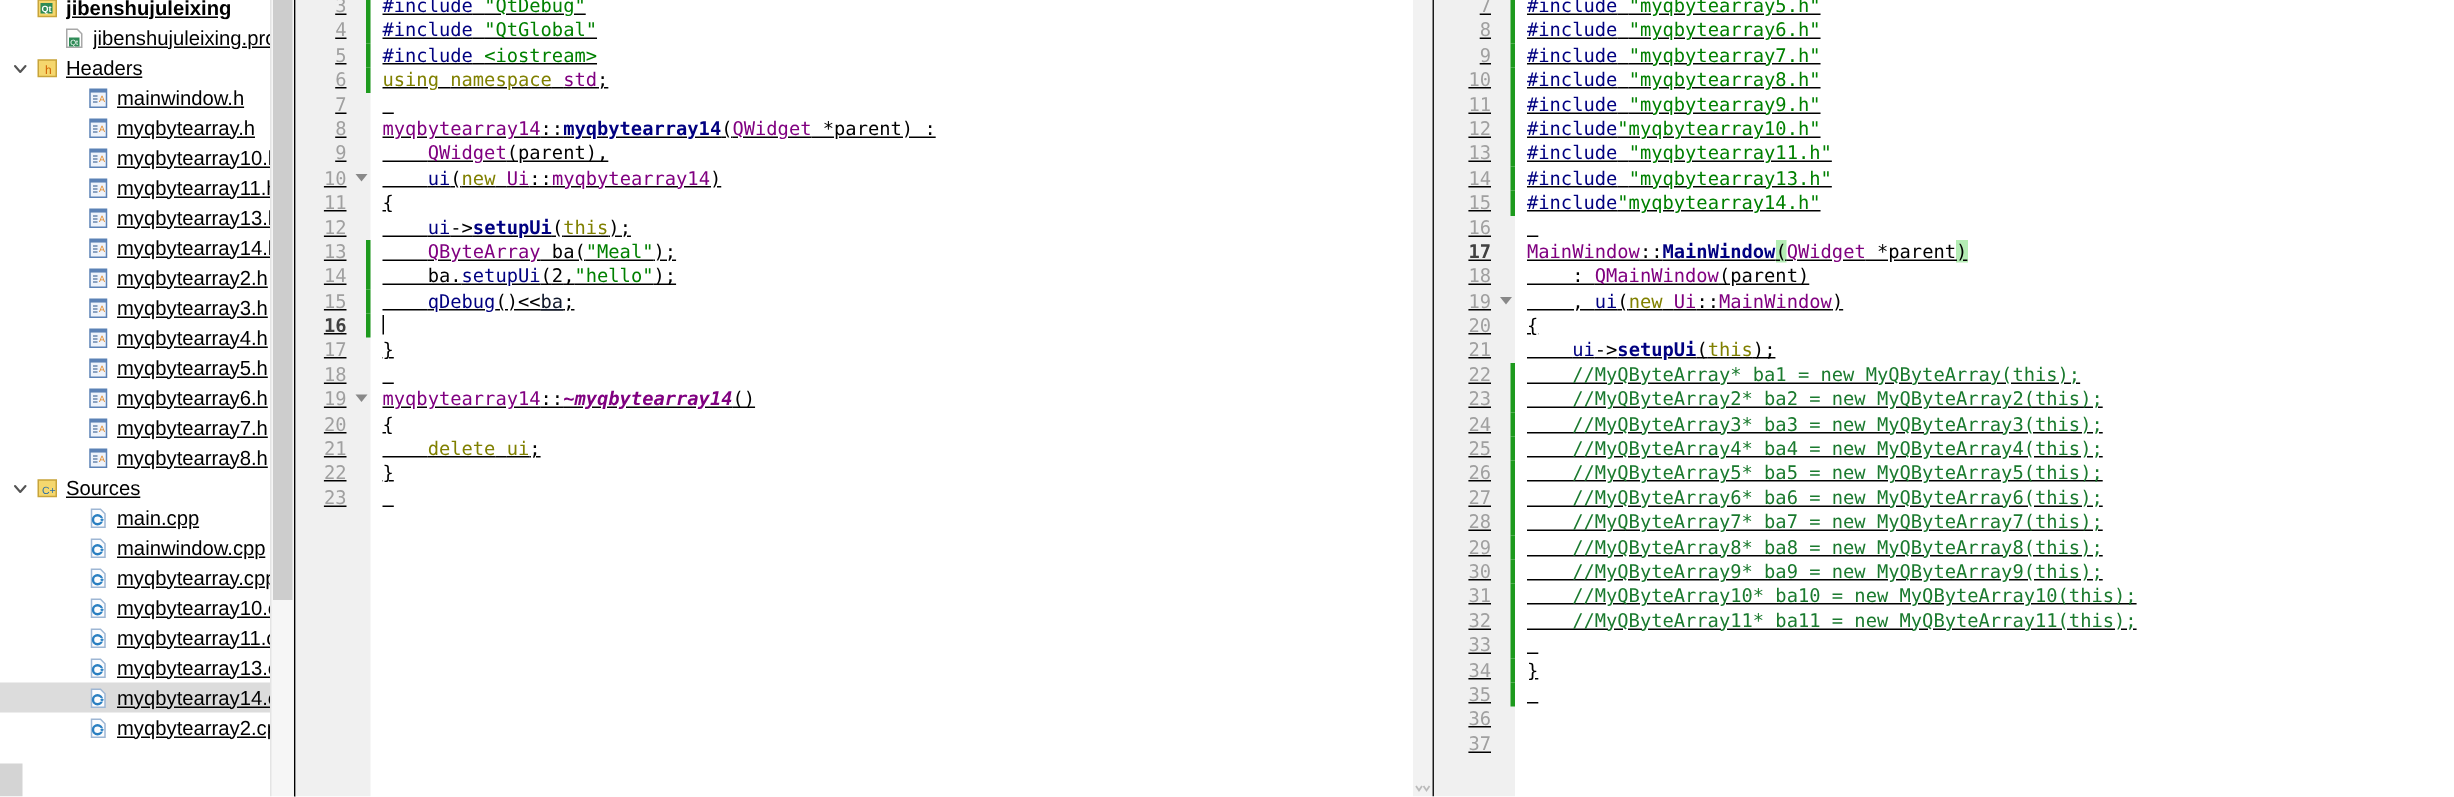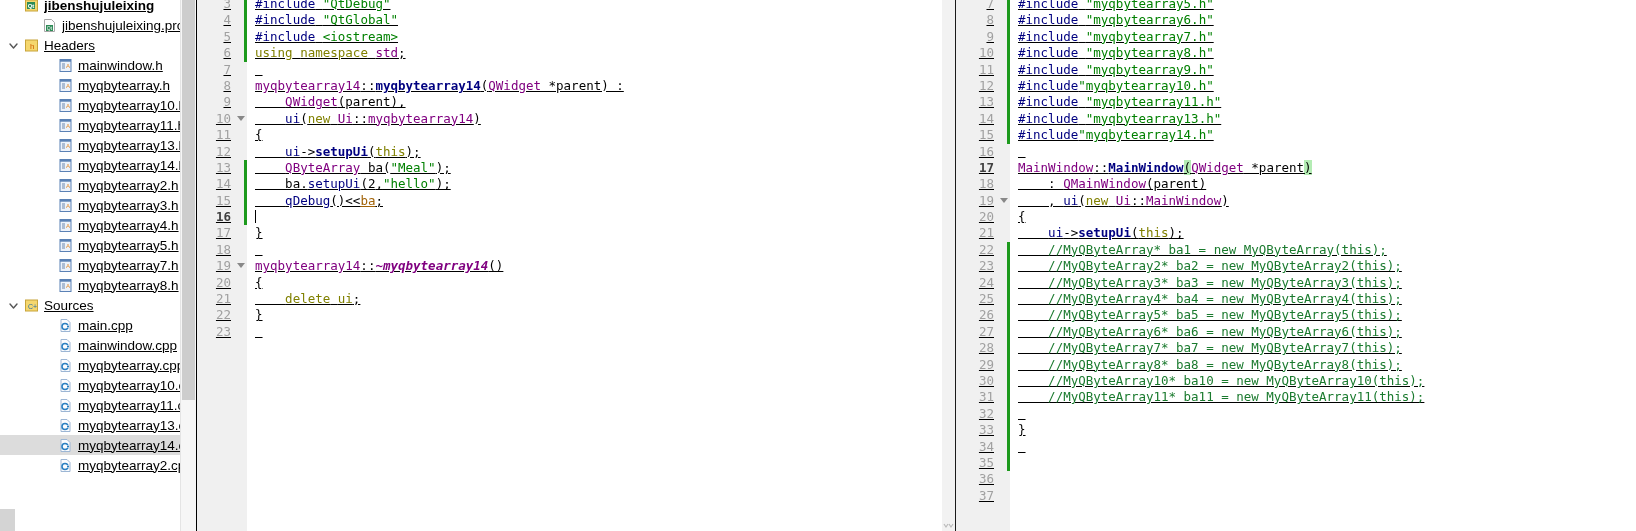--- a/index.html
+++ b/index.html
@@ -119,21 +119,21 @@
   .pre{color:#000080;}          
   .str{color:#008000;}          
   .cmt{color:#1a7a2e;}          
   .typ{color:#800080;}          
   .fn{color:#000080;font-weight:bold;}          
   .vir{color:#800080;font-style:italic;font-weight:bold;}
   .num{color:#000000;}
   .lnk{text-decoration:underline;}
   .mth{color:#000080;}
   .hl{background:#b4ecb4;}
-  .plain{color:#a16207;}
+  .plain{color:#0f172a;}
 
   .caret{
     display:inline-block;width:1px;height:13px;background:#000;
     vertical-align:-2px;
   }
 
   
   .vsep{
     position:absolute;top:0;bottom:0;width:1px;background:#1a1a1a;
   }
@@ -301,20 +301,32 @@
           <span class="arrow"></span>
           <span class="ico">
             <svg width="15" height="15" viewBox="0 0 15 15">
               <rect x="2" y="1.5" width="11" height="12" fill="#eef3fb" stroke="#5b81b5" stroke-width="1"></rect>
               <rect x="2" y="1.5" width="11" height="2.2" fill="#5b81b5"></rect>
               <path d="M4 6 h3 M4 8 h3 M4 10 h3" stroke="#6a86ad" stroke-width="1"></path>
               <text x="10" y="10" font-size="6" fill="#e08a2e" text-anchor="middle" font-family="sans-serif">A</text>
             </svg>
           </span>
           <span class="lbl">myqbytearray5.h</span>
+        </li>
+        <li class="row ind2">
+          <span class="arrow"></span>
+          <span class="ico">
+            <svg width="15" height="15" viewBox="0 0 15 15">
+              <rect x="2" y="1.5" width="11" height="12" fill="#eef3fb" stroke="#5b81b5" stroke-width="1"></rect>
+              <rect x="2" y="1.5" width="11" height="2.2" fill="#5b81b5"></rect>
+              <path d="M4 6 h3 M4 8 h3 M4 10 h3" stroke="#6a86ad" stroke-width="1"></path>
+              <text x="10" y="10" font-size="6" fill="#e08a2e" text-anchor="middle" font-family="sans-serif">A</text>
+            </svg>
+          </span>
+          <span class="lbl">myqbytearray6.h</span>
         </li>
         <li class="row ind2">
           <span class="arrow"></span>
           <span class="ico">
             <svg width="15" height="15" viewBox="0 0 15 15">
               <rect x="2" y="1.5" width="11" height="12" fill="#eef3fb" stroke="#5b81b5" stroke-width="1"></rect>
               <rect x="2" y="1.5" width="11" height="2.2" fill="#5b81b5"></rect>
               <path d="M4 6 h3 M4 8 h3 M4 10 h3" stroke="#6a86ad" stroke-width="1"></path>
               <text x="10" y="10" font-size="6" fill="#e08a2e" text-anchor="middle" font-family="sans-serif">A</text>
             </svg>
@@ -568,20 +580,21 @@
           <div class="cl">{</div>
           <div class="cl">    <span class="mth">ui</span>-&gt;<span class="fn">setupUi</span>(<span class="k">this</span>);</div>
           <div class="cl"><span class="cmt">    //MyQByteArray* ba1 = new MyQByteArray(this);</span></div>
           <div class="cl"><span class="cmt">    //MyQByteArray2* ba2 = new MyQByteArray2(this);</span></div>
           <div class="cl"><span class="cmt">    //MyQByteArray3* ba3 = new MyQByteArray3(this);</span></div>
           <div class="cl"><span class="cmt">    //MyQByteArray4* ba4 = new MyQByteArray4(this);</span></div>
           <div class="cl"><span class="cmt">    //MyQByteArray5* ba5 = new MyQByteArray5(this);</span></div>
           <div class="cl"><span class="cmt">    //MyQByteArray6* ba6 = new MyQByteArray6(this);</span></div>
           <div class="cl"><span class="cmt">    //MyQByteArray7* ba7 = new MyQByteArray7(this);</span></div>
           <div class="cl"><span class="cmt">    //MyQByteArray8* ba8 = new MyQByteArray8(this);</span></div>
+          <div class="cl"><span class="cmt">    //MyQByteArray9* ba9 = new MyQByteArray9(this);</span></div>
           <div class="cl"><span class="cmt">    //MyQByteArray10* ba10 = new MyQByteArray10(this);</span></div>
           <div class="cl"><span class="cmt">    //MyQByteArray11* ba11 = new MyQByteArray11(this);</span></div>
           <div class="cl">&nbsp;</div>
           <div class="cl">}</div>
           <div class="cl">&nbsp;</div>
         </div>
       </div>
   </div>
 
 </div>

